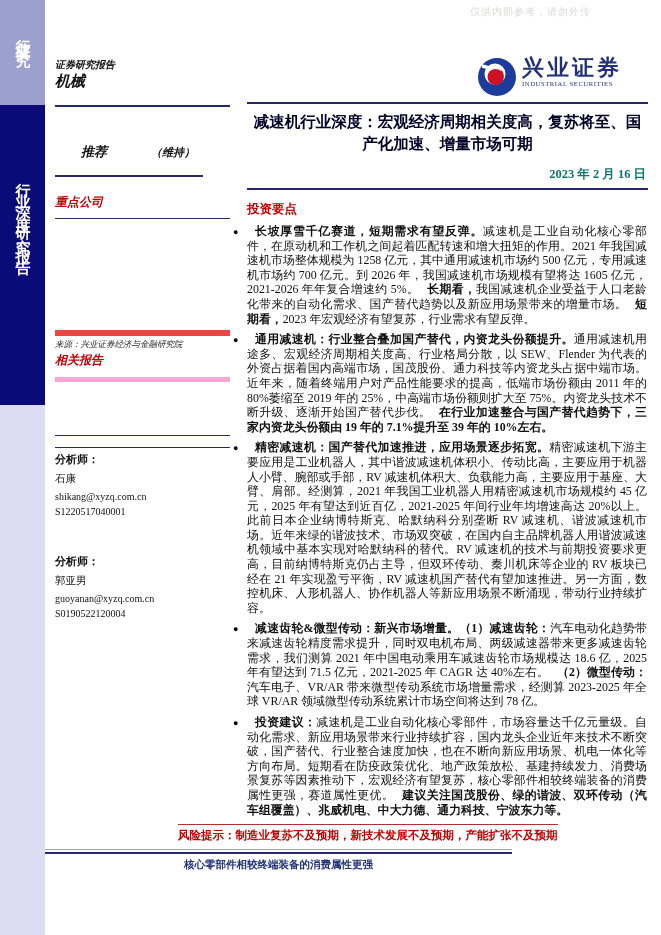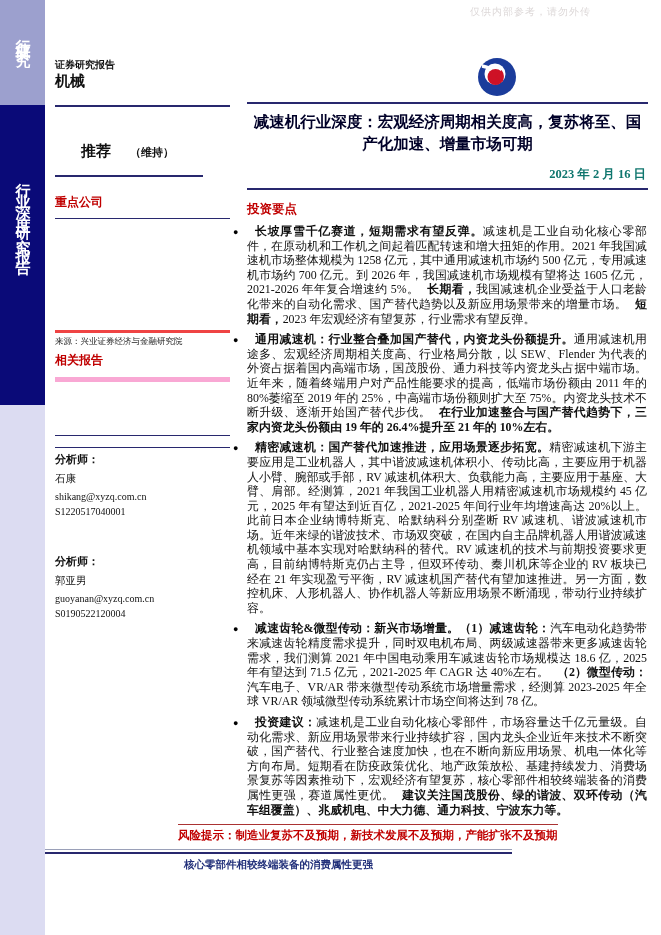--- a/index.html
+++ b/index.html
@@ -9,28 +9,28 @@
   }
   
   .sb{position:absolute;left:0;width:45px;box-sizing:border-box;}
   #sb-top{top:0;height:105px;background:#9CA0CE;display:flex;justify-content:center;padding-top:27px;}
   #sb-mid{top:105px;height:300px;background:#0A0A78;display:flex;justify-content:center;padding-top:66px;}
   #sb-bot{top:405px;height:530px;background:#DCDCF2;}
   .vtext{writing-mode:vertical-rl;text-orientation:upright;color:#fff;font-weight:bold;}
   #sb-top .vtext{font-size:15px;letter-spacing:4px;}
   #sb-mid .vtext{font-size:15px;letter-spacing:11px;}
   
-  .leftcol{position:absolute;left:55px;width:175px;}
+  .leftcol{position:absolute;left:55px;width:175px;font-style:italic;}
   #reptype{top:58px;font-size:10px;font-weight:bold;}
   #industry{top:72px;font-size:15px;font-weight:bold;border-bottom:2px solid #28286E;height:33px;width:175px;}
   #rating{top:138px;width:148px;border-bottom:2px solid #28286E;padding:4px 0 14px 26px;box-sizing:border-box;}
-  #rating .r1{font-size:15px;font-weight:bold;margin-right:19px;}
+  #rating .r1{font-size:13px;font-weight:bold;margin-right:44px;}
   #rating .r2{font-size:11px;font-weight:bold;}
   #keyco{top:194px;font-size:12px;font-weight:bold;color:#C00000;border-bottom:1px solid #28286E;padding-bottom:7px;width:175px;}
-  #srcnote{top:330px;width:175px;border-top:3px solid #ef4444;font-size:8.5px;color:#222;padding-top:3px;}
+  #srcnote{top:330px;width:175px;border-top:6px solid #ef4444;font-size:8.5px;color:#222;padding-top:3px;}
   #related{top:352px;font-size:12px;font-weight:bold;color:#C00000;border-bottom:5px solid #f9a8d4;padding-bottom:8px;width:175px;}
   .rule{position:absolute;left:55px;width:175px;border-top:1px solid #28286E;height:0;}
   #rule-a{top:435px;}
   #rule-b{top:447px;}
   .analyst{position:absolute;left:55px;width:175px;}
   #an1{top:452px;} #an2{top:554px;}
   .an-label{font-size:11px;font-weight:bold;margin-bottom:5px;}
   .an-name{font-size:10.5px;margin-bottom:5px;}
   .an-email,.an-code{font-size:10px;font-family:"Liberation Serif","DejaVu Serif",serif;margin-bottom:4px;}
   
@@ -92,30 +92,34 @@
 </div>
 
 <div id="brand">
   <svg width="40" height="40" viewBox="0 0 40 40">
     <circle cx="20" cy="20" r="19" fill="#1B3C9B"></circle>
     <circle cx="18" cy="17" r="10.5" fill="#ffffff"></circle>
     <path d="M5 9 Q15 10 17.5 21" stroke="#ffffff" stroke-width="3.5" fill="none"></path>
     <circle cx="18.5" cy="20" r="8" fill="#CE1126"></circle>
     <path d="M24.5 13 q4 5 1 12 l-7 -5 z" fill="#CE1126"></path>
   </svg>
+  <div id="brand-text">
+    <span id="brand-name">兴业证券</span>
+    <span id="brand-sub">INDUSTRIAL SECURITIES</span>
+  </div>
 </div>
 
 <div id="hr-top"></div>
 <div id="title">减速机行业深度：宏观经济周期相关度高，复苏将至、国产化加速、增量市场可期</div>
 <div id="date">2023 年 2 月 16 日</div>
 <div id="hr-mid"></div>
 <div id="section-title">投资要点</div>
 <ul id="bullets">
     <li><span class="bold">长坡厚雪千亿赛道，短期需求有望反弹。</span><span class="">减速机是工业自动化核心零部件，在原动机和工作机之间起着匹配转速和增大扭矩的作用。2021 年我国减速机市场整体规模为 1258 亿元，其中通用减速机市场约 500 亿元，专用减速机市场约 700 亿元。到 2026 年，我国减速机市场规模有望将达 1605 亿元，2021-2026 年年复合增速约 5%。</span><span class="bold">长期看，</span><span class="">我国减速机企业受益于人口老龄化带来的自动化需求、国产替代趋势以及新应用场景带来的增量市场。</span><span class="bold">短期看，</span><span class="">2023 年宏观经济有望复苏，行业需求有望反弹。</span></li>
-    <li><span class="bold">通用减速机：行业整合叠加国产替代，内资龙头份额提升。</span><span class="">通用减速机用途多、宏观经济周期相关度高、行业格局分散，以 SEW、Flender 为代表的外资占据着国内高端市场，国茂股份、通力科技等内资龙头占据中端市场。近年来，随着终端用户对产品性能要求的提高，低端市场份额由 2011 年的 80%萎缩至 2019 年的 25%，中高端市场份额则扩大至 75%。内资龙头技术不断升级、逐渐开始国产替代步伐。</span><span class="bold">在行业加速整合与国产替代趋势下，三家内资龙头份额由 19 年的 26.4%提升至 21 年的 10%左右。</span></li>
+    <li><span class="bold">通用减速机：行业整合叠加国产替代，内资龙头份额提升。</span><span class="">通用减速机用途多、宏观经济周期相关度高、行业格局分散，以 SEW、Flender 为代表的外资占据着国内高端市场，国茂股份、通力科技等内资龙头占据中端市场。近年来，随着终端用户对产品性能要求的提高，低端市场份额由 2011 年的 80%萎缩至 2019 年的 25%，中高端市场份额则扩大至 75%。内资龙头技术不断升级、逐渐开始国产替代步伐。</span><span class="bold">在行业加速整合与国产替代趋势下，三家内资龙头份额由 19 年的 7.1%提升至 39 年的 10%左右。</span></li>
     <li><span class="bold">精密减速机：国产替代加速推进，应用场景逐步拓宽。</span><span class="">精密减速机下游主要应用是工业机器人，其中谐波减速机体积小、传动比高，主要应用于机器人小臂、腕部或手部，RV 减速机体积大、负载能力高，主要应用于基座、大臂、肩部。经测算，2021 年我国工业机器人用精密减速机市场规模约 45 亿元，2025 年有望达到近百亿，2021-2025 年间行业年均增速高达 20%以上。此前日本企业纳博特斯克、哈默纳科分别垄断 RV 减速机、谐波减速机市场。近年来绿的谐波技术、市场双突破，在国内自主品牌机器人用谐波减速机领域中基本实现对哈默纳科的替代。RV 减速机的技术与前期投资要求更高，目前纳博特斯克仍占主导，但双环传动、秦川机床等企业的 RV 板块已经在 21 年实现盈亏平衡，RV 减速机国产替代有望加速推进。另一方面，数控机床、人形机器人、协作机器人等新应用场景不断涌现，带动行业持续扩容。</span></li>
     <li><span class="bold">减速齿轮&amp;微型传动：新兴市场增量。（1）减速齿轮：</span><span class="">汽车电动化趋势带来减速齿轮精度需求提升，同时双电机布局、两级减速器带来更多减速齿轮需求，我们测算 2021 年中国电动乘用车减速齿轮市场规模达 18.6 亿，2025 年有望达到 71.5 亿元，2021-2025 年 CAGR 达 40%左右。</span><span class="bold">（2）微型传动：</span><span class="">汽车电子、VR/AR 带来微型传动系统市场增量需求，经测算 2023-2025 年全球 VR/AR 领域微型传动系统累计市场空间将达到 78 亿。</span></li>
     <li><span class="bold">投资建议：</span><span class="">减速机是工业自动化核心零部件，市场容量达千亿元量级。自动化需求、新应用场景带来行业持续扩容，国内龙头企业近年来技术不断突破，国产替代、行业整合速度加快，也在不断向新应用场景、机电一体化等方向布局。短期看在防疫政策优化、地产政策放松、基建持续发力、消费场景复苏等因素推动下，宏观经济有望复苏，核心零部件相较终端装备的消费属性更强，赛道属性更优。</span><span class="bold">建议关注国茂股份、绿的谐波、双环传动（汽车组覆盖）、兆威机电、中大力德、通力科技、宁波东力等。</span></li>
   </ul>
 
 <div id="risk">风险提示：制造业复苏不及预期，新技术发展不及预期，产能扩张不及预期</div>
 <div id="footer-rule"></div>
 <div id="footer-text">核心零部件相较终端装备的消费属性更强</div>
 
 </body></html>

